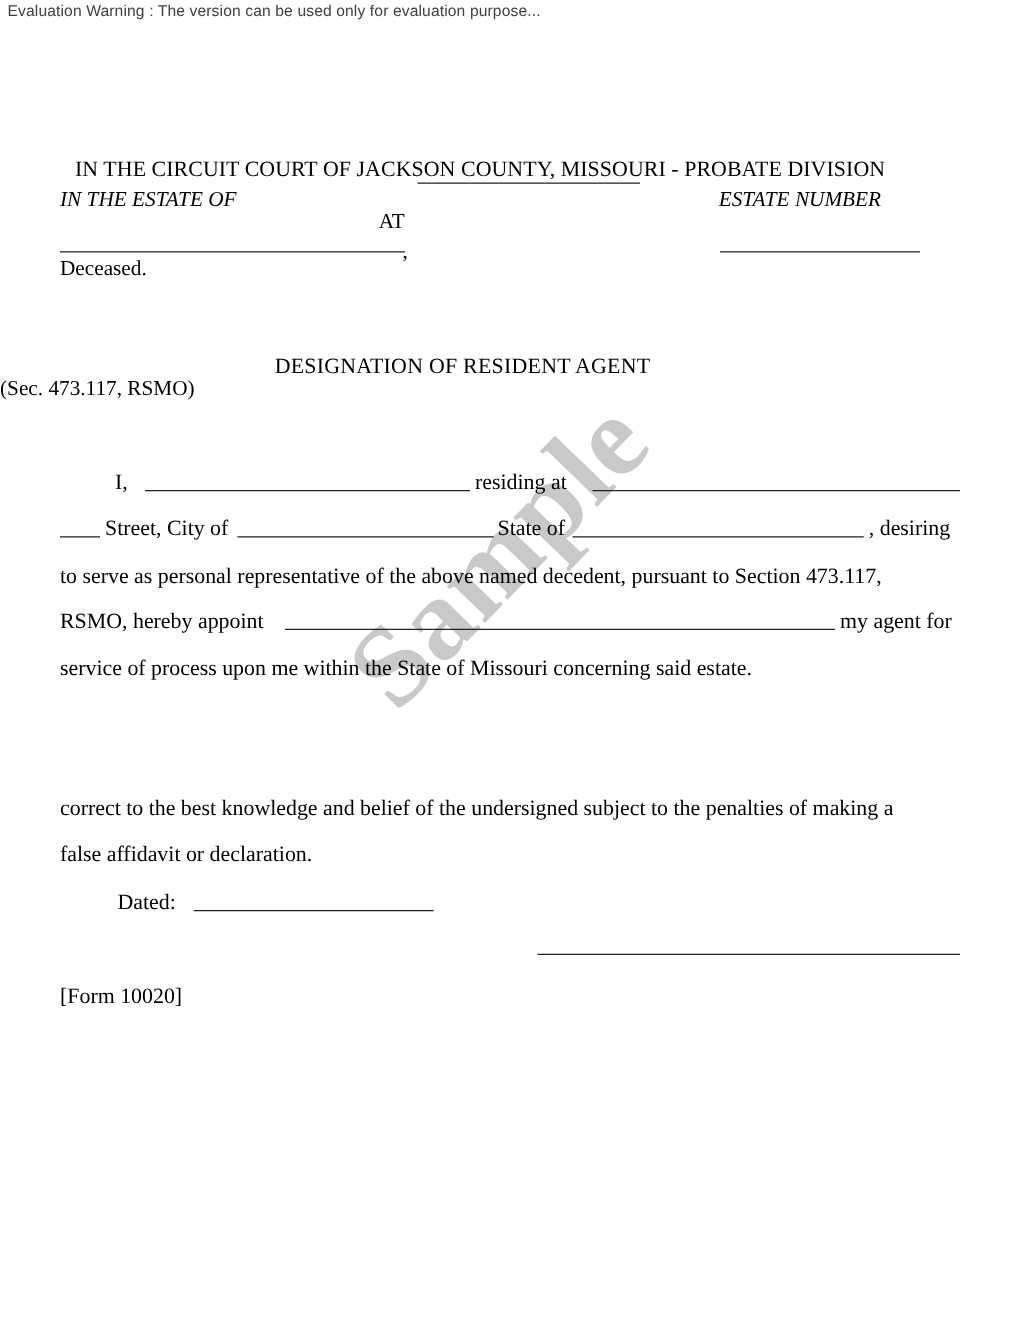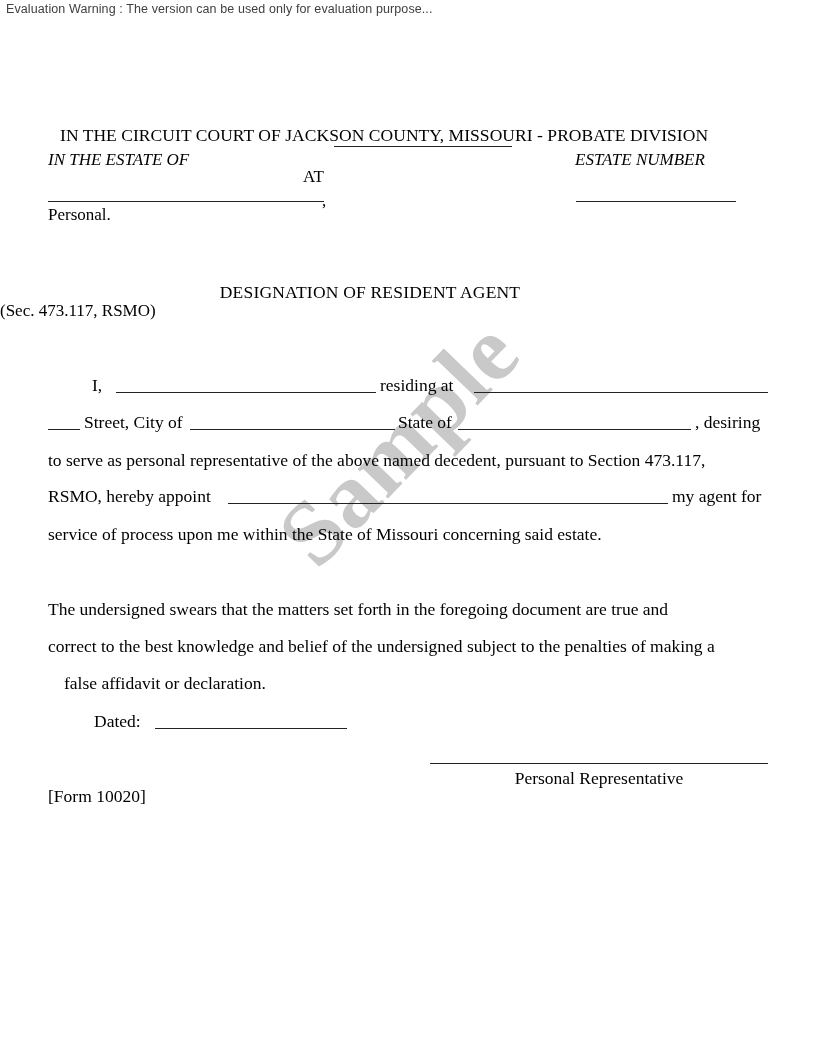--- a/index.html
+++ b/index.html
@@ -127,21 +127,21 @@
   
   .body-line {
     font-size: 17.5px;
     line-height: 22px;
   }
   .l3 { left: 48px;  top: 449px; }
   .l5 { left: 48px;  top: 523px; }
 
   .p2l1 { left: 48px; top: 598px; }
   .p2l2 { left: 48px; top: 635px; }
-  .p2l3 { left: 48px; top: 672px; margin-left: 16px; }
+  .p2l3 { left: 48px; top: 672px; }
 
   .dated { left: 94px; top: 711px; font-size: 17.5px; }
   .form-no { left: 48px; top: 786px; font-size: 17.5px; }
   .pers-rep {
     left: 430px;
     top: 768px;
     width: 338px;
     text-align: center;
     font-size: 17.5px;
   }
@@ -183,21 +183,21 @@
     <div class="rule rule-at"></div>
 
     <div class="abs estate-of">IN THE ESTATE OF</div>
 
     <div class="abs estate-number">ESTATE NUMBER</div>
 
     <div class="rule rule-decd"></div>
     <div class="abs comma-after-line">,</div>
     <div class="rule rule-estno"></div>
 
-    <div class="abs deceased">Personal.</div>
+    <div class="abs deceased">Deceased.</div>
 
     <div class="abs doc-title">DESIGNATION OF RESIDENT AGENT</div>
     <div class="abs doc-subtitle">(Sec. 473.117, RSMO)</div>
 
     <div class="abs frag f-i">I,</div>
     <div class="rule rule-name"></div>
     <div class="abs frag f-residing">residing at</div>
     <div class="rule rule-resid"></div>
 
     <div class="rule rule-street"></div>
@@ -208,26 +208,24 @@
     <div class="abs frag f-desiring">, desiring</div>
 
     <div class="abs body-line l3">to serve as personal representative of the above named decedent, pursuant to Section 473.117,</div>
 
     <div class="abs frag f-rsmo">RSMO, hereby appoint</div>
     <div class="rule rule-agent"></div>
     <div class="abs frag f-myagent">my agent for</div>
 
     <div class="abs body-line l5">service of process upon me within the State of Missouri concerning said estate.</div>
 
-    <div class="abs body-line p2l1">The undersigned swears that the matters set  forth in the foregoing document are true and</div>
     <div class="abs body-line p2l2">correct to the best knowledge and belief of the undersigned subject to the penalties of making a</div>
     <div class="abs body-line p2l3">false affidavit or declaration.</div>
 
     <div class="abs dated">Dated:</div>
     <div class="rule rule-dated"></div>
 
     <div class="rule rule-sig"></div>
-    <div class="abs pers-rep">Personal Representative</div>
 
     <div class="abs form-no">[Form 10020]</div>
 
   </div>
 </div>
 
 </body></html>

